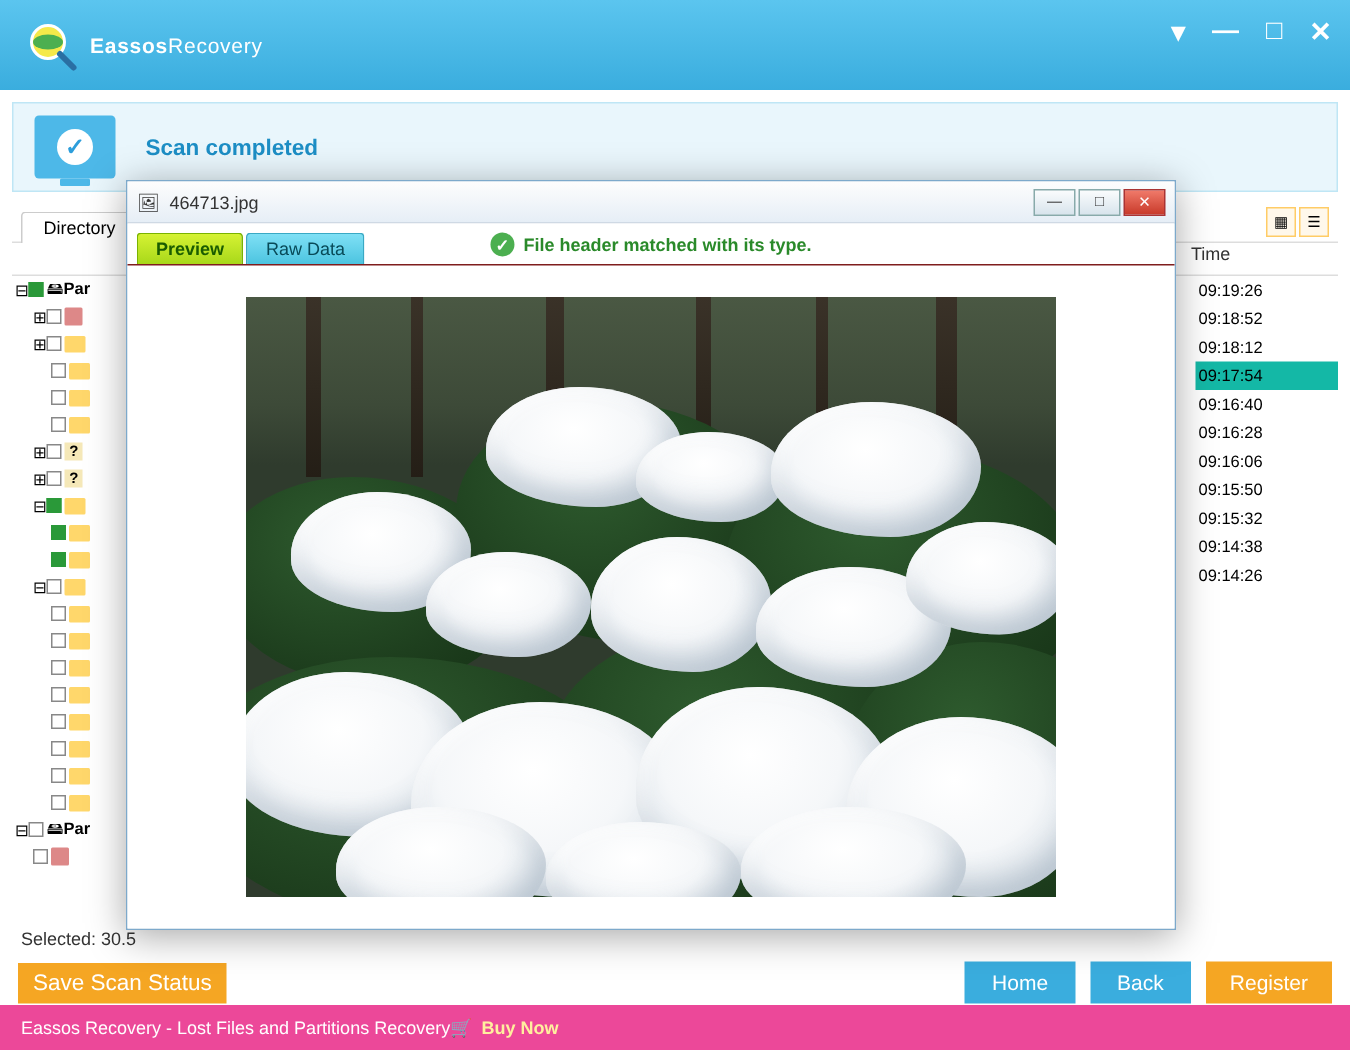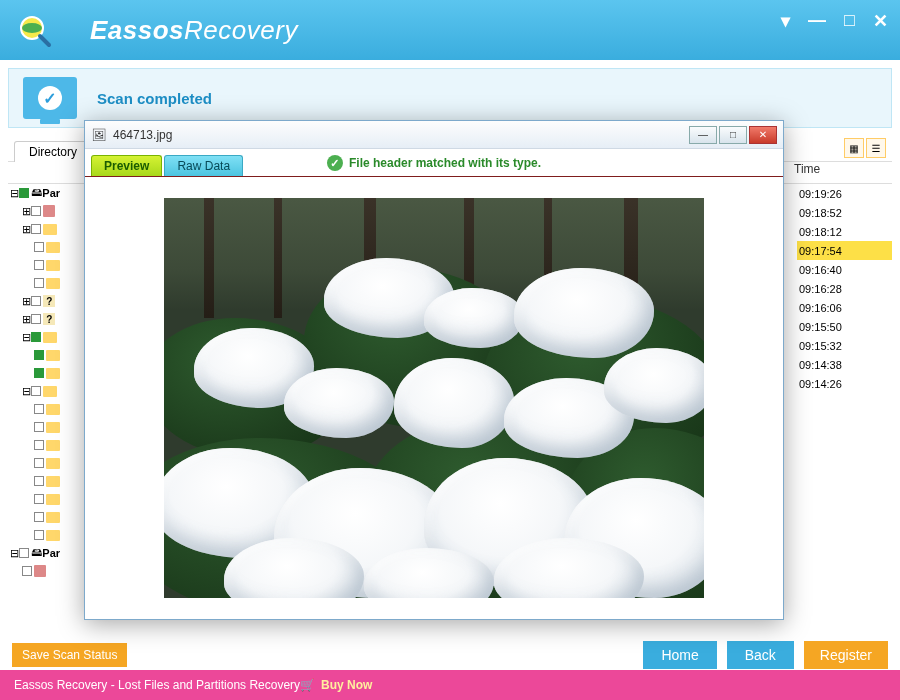--- a/index.html
+++ b/index.html
@@ -10,21 +10,21 @@
 
 
 .title-bar {
   height: 60px;
   background: linear-gradient(to bottom, #5bc5ef, #3aadde);
   display: flex; align-items: center; padding: 0 16px;
   position: relative;
 }
 .logo-wrap { display: flex; align-items: center; gap: 8px; }
 .logo-icon { width: 36px; height: 36px; }
-.app-name { color: #fff; font-size: 26px; font-style: italic; font-weight: 700; letter-spacing: .5px; margin-left: 30px; }
+.app-name { color: #fff; font-size: 14px; font-weight: 700; letter-spacing: .5px; }
 .app-name .light { font-weight: 300; }
 .win-controls { position: absolute; right: 12px; top: 10px; display: flex; gap: 18px; }
 .win-controls span { color: #fff; font-size: 18px; cursor: pointer; font-weight: bold; }
 
 
 .status-banner {
   height: 60px; background: #e9f6fc; border: 1px solid #bfe6f5; margin: 8px;
   display: flex; align-items: center; padding: 0 14px; position: relative;
 }
 .status-monitor {
@@ -55,28 +55,28 @@
 .tree-area { position:absolute; top:48px; left:0; width:80px; bottom:28px; overflow:hidden; }
 .tree-item { display:flex; align-items:center; height:18px; font-size:11px; }
 .tree-item .box { width:10px; height:10px; border:1px solid #888; margin-right:2px; display:inline-block;}
 .tree-item .boxg { background:#2a9939; border-color:#2a9939;}
 .tree-item .folder { width:14px; height:11px; background:#ffd76b; border-radius:1px; display:inline-block;}
 .tree-item .trash { width:12px; height:12px; background:#d88; border-radius:1px; display:inline-block;}
 .tree-item .q { width:12px; height:12px; background:#f5e8b8; display:inline-flex; align-items:center; justify-content:center; font-size:10px; font-weight:bold;}
 
 .list-area { position:absolute; top:48px; right:0; width:95px; bottom:28px; font-size:11px;}
 .list-area .row { height:19px; display:flex; align-items:center; padding-left:2px;}
-.list-area .row.sel { background:#fde047;}
+.list-area .row.sel { background:#14b8a6;}
 
 .status-strip { position:absolute; bottom:0; left:0; right:0; height:28px; display:flex; align-items:center; padding:0 6px; font-size:12px; gap:20px;}
 .selected-text { color:#333;}
 
 
 .bottom-bar { position:absolute; bottom:30px; left:0; right:0; height:30px; display:flex; align-items:center; padding:0 12px; gap:10px;}
-.save-scan { background:#f5a623; color:#fff; border:none; padding:5px 10px; font-size:12px; cursor:pointer;}
+.save-scan { background:#f5a623; color:#fff; border:none; padding:5px 10px; font-size:15px; cursor:pointer;}
 .spacer { flex:1; }
 .btn-primary { background:#3aadde; color:#fff; border:none; padding:6px 18px; font-size:14px; cursor:pointer;}
 .btn-recover { background:#f5a623; color:#fff; border:none; padding:6px 16px; font-size:14px; cursor:pointer;}
 
 
 .footer { position:absolute; bottom:0; left:0; right:0; height:30px; background:#ec4899; color:#fff; display:flex; align-items:center; padding:0 14px; font-size:12px;}
 .footer .mid { flex:1; text-align:center;}
 .footer .buy { display:flex; align-items:center; gap:6px; color:#ffef9e; font-weight:bold;}
 
 
@@ -256,20 +256,23 @@
         <div class="row sel">09:17:54</div>
         <div class="row">09:16:40</div>
         <div class="row">09:16:28</div>
         <div class="row">09:16:06</div>
         <div class="row">09:15:50</div>
         <div class="row">09:15:32</div>
         <div class="row">09:14:38</div>
         <div class="row">09:14:26</div>
       </div>
 
+    <div class="status-strip">
+      <span class="selected-text">Selected: 30.5</span>
+    </div>
   </div>
 
   <div class="bottom-bar">
     <button class="save-scan">Save Scan Status</button>
     <div class="spacer"></div>
     <button class="btn-primary">Home</button>
     <button class="btn-primary">Back</button>
     <button class="btn-recover">Register</button>
   </div>
 

